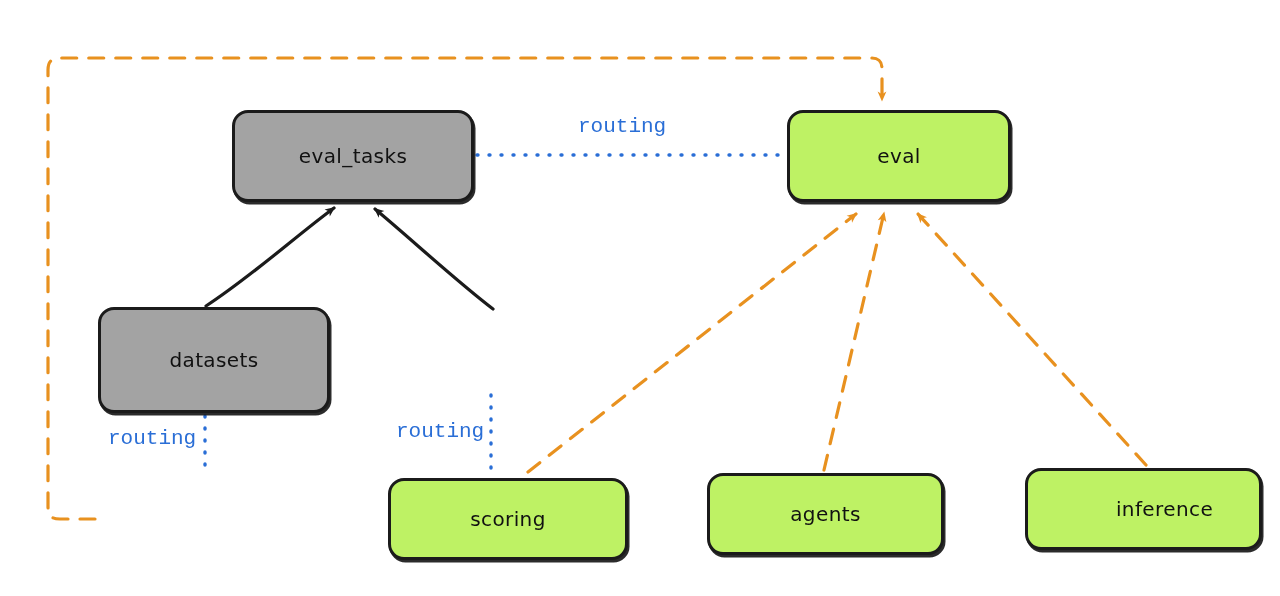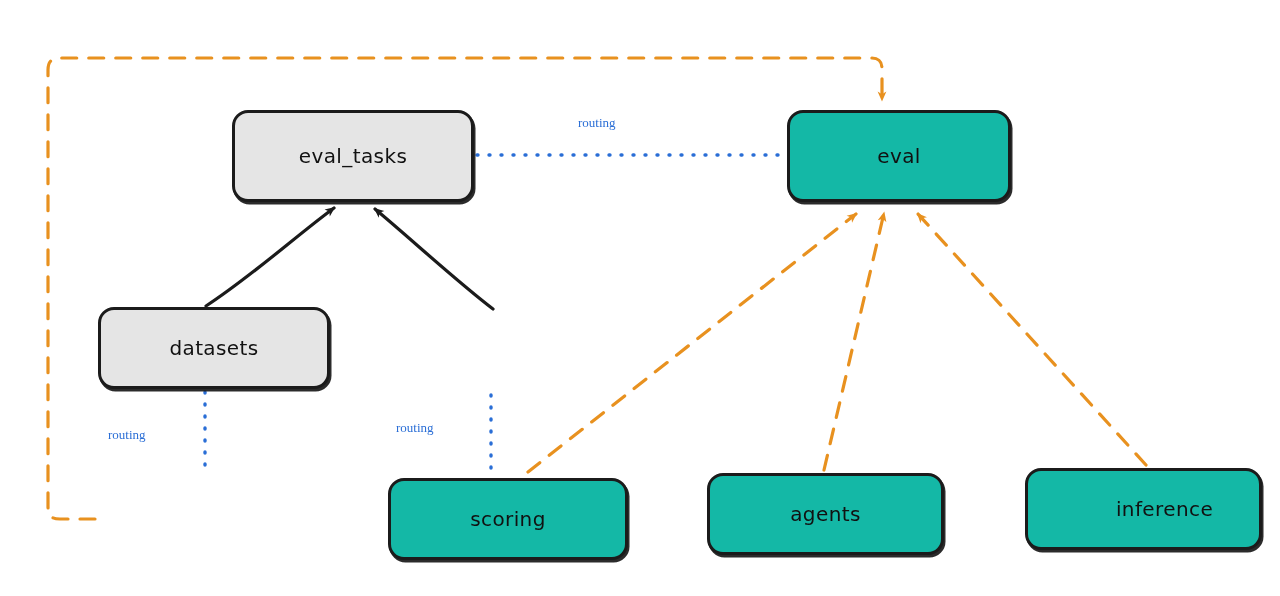--- a/index.html
+++ b/index.html
@@ -28,33 +28,33 @@
   .node {
     position: absolute;
     box-sizing: border-box;
     border: 3px solid #1b1b1b;
     border-radius: 16px;
     display: flex;
     align-items: center;
     justify-content: center;
     box-shadow: 1.5px 2.5px 0 rgba(20,20,20,0.9);
   }
-  .node-blue { background: #e5e5e5; }
-  .node-green { background: #14b8a6; }
+  .node-blue { background: #a3a3a3; }
+  .node-green { background: #bef264; }
   .node-label {
     font-family: "DejaVu Sans", sans-serif;
     font-size: 20px;
     color: #111111;
     letter-spacing: 0.4px;
     white-space: nowrap;
   }
   .edge-label {
     position: absolute;
-    font-family: Liberation Serif, serif;
-    font-size: 13px;
+    font-family: Liberation Mono, monospace;
+    font-size: 21px;
     color: #2a6ed6;
     white-space: nowrap;
   }
 </style>
 </head>
 <body>
 
 <div id="canvas">
 
   <svg id="edge-layer" viewBox="0 0 1280 596">
@@ -106,21 +106,21 @@
   </svg>
 
   <div class="node node-blue" style="left:232px; top:110px; width:242px; height:92px;">
     <span class="node-label">eval_tasks</span>
   </div>
 
   <div class="node node-green" style="left:787px; top:110px; width:224px; height:92px;">
     <span class="node-label">eval</span>
   </div>
 
-  <div class="node node-blue" style="left:98px; top:307px; width:232px; height:82px;">
+  <div class="node node-blue" style="left:98px; top:307px; width:232px; height:106px;">
     <span class="node-label">datasets</span>
   </div>
 
 
 
   <div class="node node-green" style="left:388px; top:478px; width:240px; height:82px;">
     <span class="node-label">scoring</span>
   </div>
 
   <div class="node node-green" style="left:707px; top:473px; width:237px; height:82px;">

